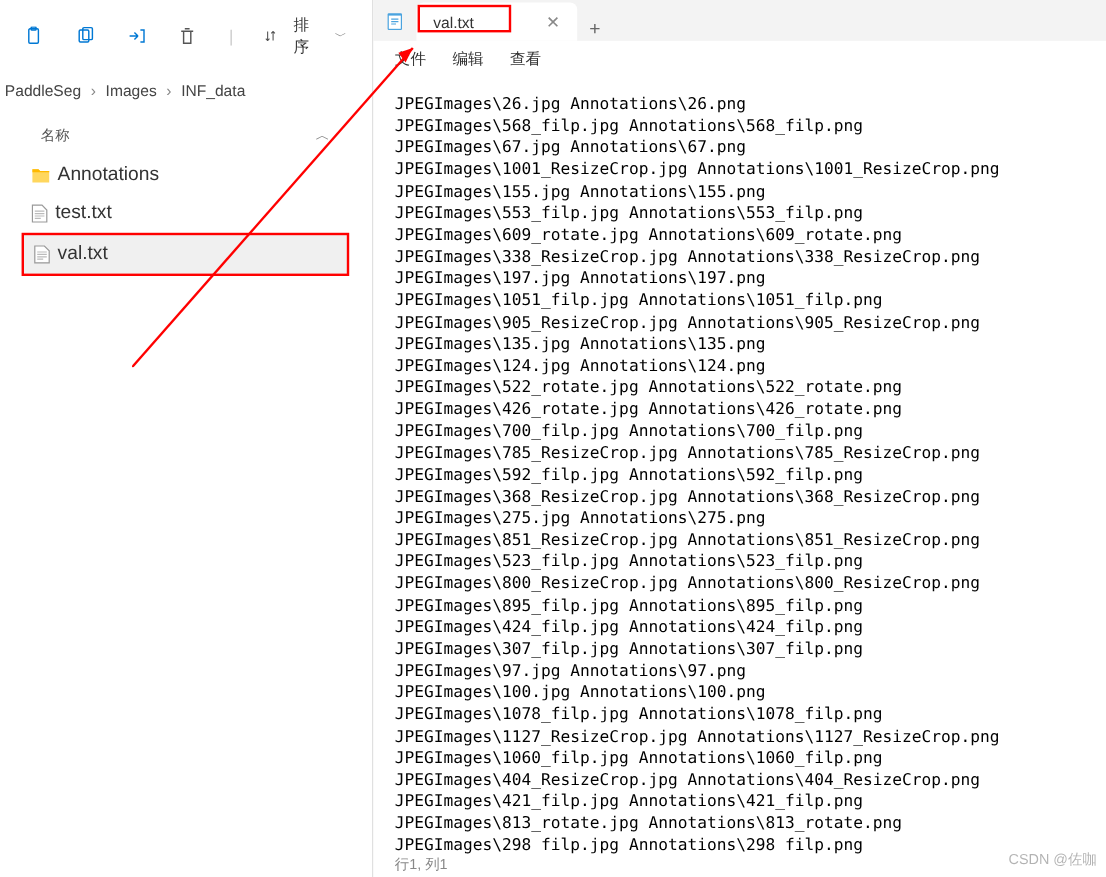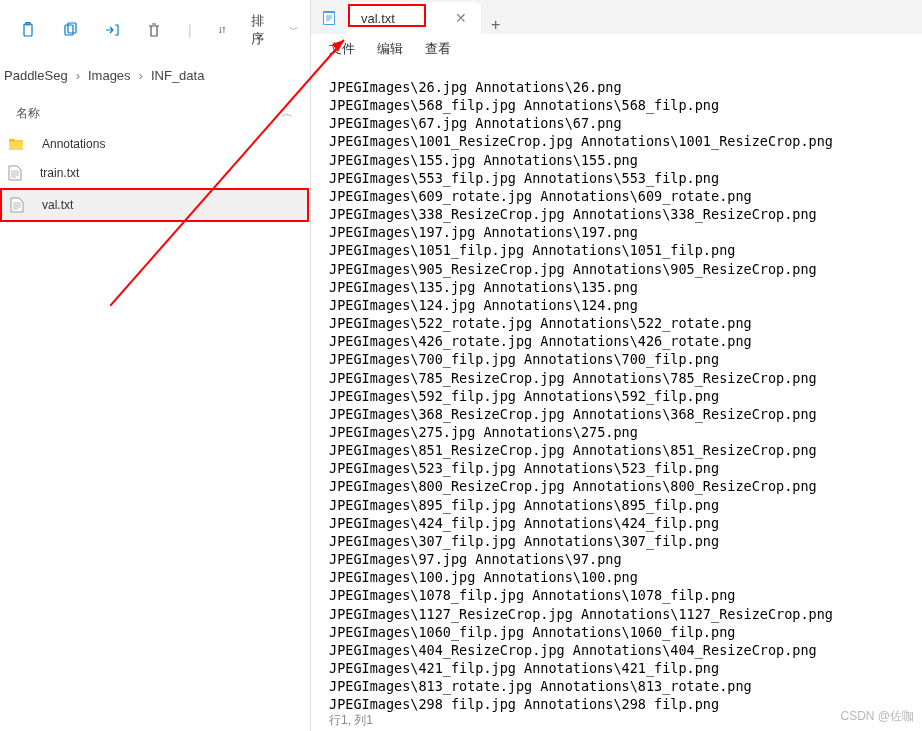--- a/index.html
+++ b/index.html
@@ -2,28 +2,28 @@
 <html><head>
 <meta charset="utf-8">
 <style>
 * { margin: 0; padding: 0; box-sizing: border-box; font-family: "Microsoft YaHei", "Segoe UI", sans-serif; }
 body { width: 922px; height: 731px; background: #fff; position: relative; overflow: hidden; }
 
 .left-pane { position: absolute; left: 0; top: 0; width: 309px; height: 731px; background: #fff; }
 .toolbar { height: 60px; display: flex; align-items: center; padding: 0 20px; gap: 26px; }
 .tool-icon { width: 18px; height: 18px; display: inline-flex; align-items: center; justify-content: center; color: #0078d4; cursor: pointer; }
 .tool-sep { color: #ccc; font-size: 14px; }
-.sort-drop { display: flex; align-items: center; gap: 22px; color: #333; font-size: 13px; cursor: pointer; text-align: center; }
+.sort-drop { display: flex; align-items: center; gap: 12px; color: #333; font-size: 13px; cursor: pointer; }
 .breadcrumb { display: flex; align-items: center; gap: 8px; padding: 8px 4px 10px 4px; font-size: 13px; color: #444; }
 .bc-sep { color: #888; }
 
-.file-list { padding: 4px 0; }
+.file-list { padding: 4px 18px; }
 .file-header { display: flex; align-items: center; justify-content: space-between; padding: 8px 16px; font-size: 12px; color: #555; }
 .file-header .caret { color: #888; }
-.file-row { display: flex; align-items: center; gap: 18px; padding: 7px 8px; font-size: 12px; color: #333; }
+.file-row { display: flex; align-items: center; gap: 6px; padding: 7px 8px; font-size: 16px; color: #333; }
 .file-row.selected { background: #f0f0f0; border: 2px solid #ff0000; }
 .folder-icon { width: 16px; height: 14px; }
 .file-icon { width: 14px; height: 16px; }
 
 .red-box-tab { position: absolute; left: 348px; top: 4px; width: 78px; height: 23px; border: 2px solid #ff0000; z-index: 10; }
 .arrow-line { position: absolute; left: 110px; top: 26px; width: 250px; height: 280px; z-index: 5; pointer-events: none; }
 
 .right-pane { position: absolute; left: 310px; top: 0; width: 612px; height: 731px; background: #fff; border-left: 1px solid #e0e0e0; }
 .tab-bar { height: 34px; display: flex; align-items: flex-end; background: #f3f3f3; }
 .app-icon { width: 20px; height: 20px; margin: 0 8px 6px 8px; display: flex; align-items: center; justify-content: center; }
@@ -95,21 +95,21 @@
           <path fill="#FFD75E" d="M1 2 L6 2 L7.5 3.5 L15 3.5 L15 13 L1 13 Z"></path>
           <path fill="#FFB900" d="M1 2 L6 2 L7.5 3.5 L15 3.5 L15 4.5 L1 4.5 Z"></path>
         </svg>
       <span>Annotations</span>
     </div>
     <div class="file-row">
       <svg class="file-icon" viewBox="0 0 14 16">
           <path fill="#fff" stroke="#999" d="M1 1 L9 1 L13 5 L13 15 L1 15 Z"></path>
           <path stroke="#bbb" d="M3 6 L11 6 M3 8 L11 8 M3 10 L11 10 M3 12 L8 12"></path>
         </svg>
-      <span>train.txt</span>
+      <span>test.txt</span>
     </div>
     <div class="file-row selected">
       <svg class="file-icon" viewBox="0 0 14 16">
           <path fill="#fff" stroke="#999" d="M1 1 L9 1 L13 5 L13 15 L1 15 Z"></path>
           <path stroke="#bbb" d="M3 6 L11 6 M3 8 L11 8 M3 10 L11 10 M3 12 L8 12"></path>
         </svg>
       <span>val.txt</span>
     </div>
   </div>
 </div>

